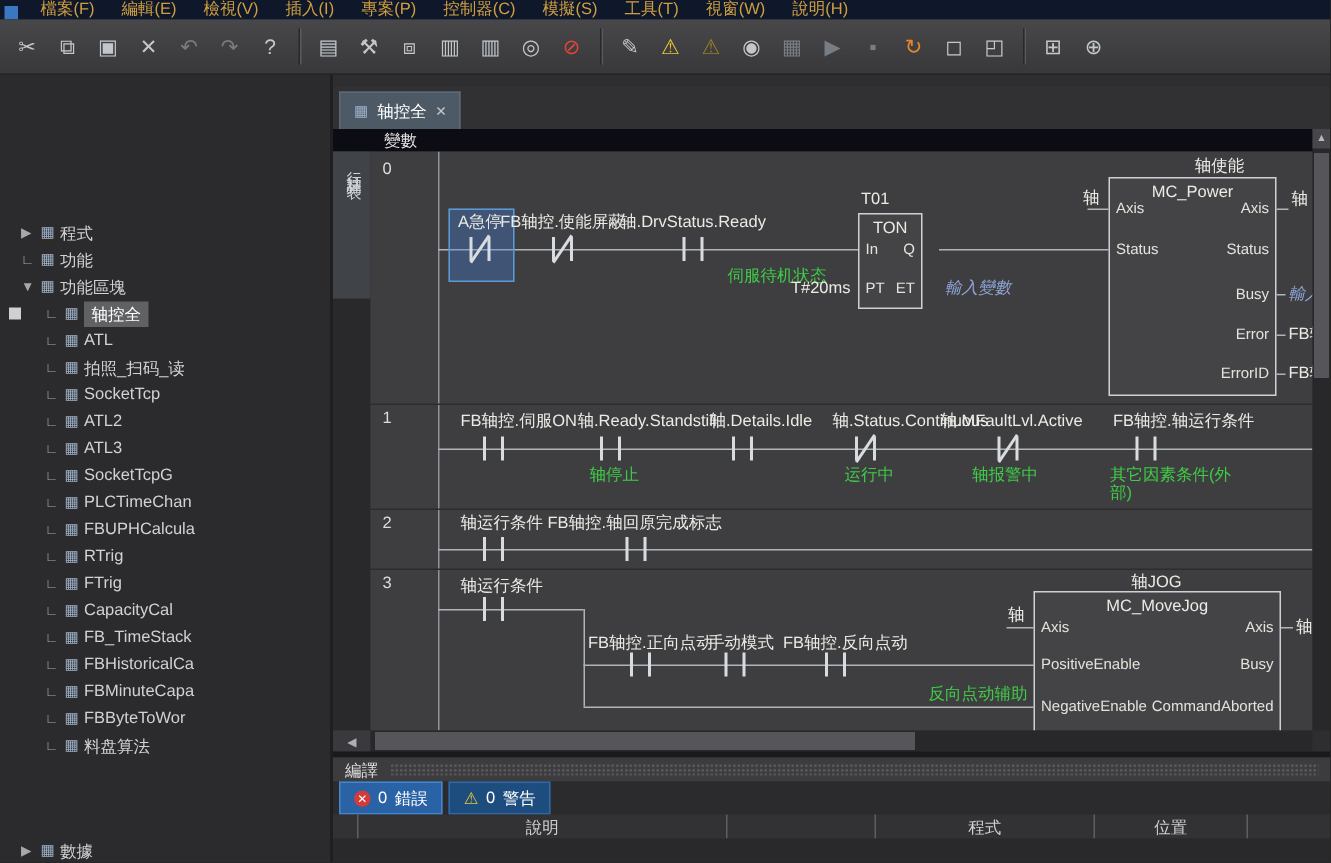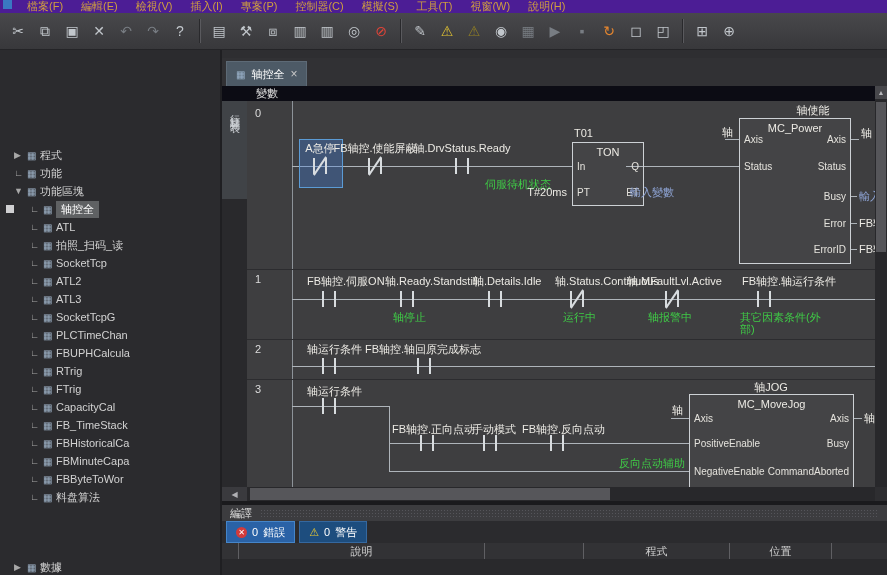--- a/index.html
+++ b/index.html
@@ -1,18 +1,18 @@
 <!DOCTYPE html>
 <html><head>
 <meta charset="utf-8">
 <style>
   html,body{margin:0;padding:0;background:#222;}
   .app{position:relative;width:887px;height:575px;background:#2e2e31;font-family:"Liberation Sans",sans-serif;overflow:hidden;color:#d6d6d6;}
   
-  .menubar{position:absolute;left:0;top:0;width:100%;height:13px;background:#4c1d95;display:flex;align-items:flex-start;overflow:hidden;}
+  .menubar{position:absolute;left:0;top:0;width:100%;height:13px;background:#0f172a;display:flex;align-items:flex-end;overflow:hidden;}
   .app-icon{width:9px;height:9px;background:#3a78c2;margin:0 6px 0 3px;}
   .menu-item{font-size:11px;color:#cf9f3f;padding:0 9px;line-height:13px;white-space:nowrap;}
   
   .toolbar{position:absolute;top:13px;left:0;width:100%;height:37px;background:linear-gradient(#48484b,#38383b);border-bottom:1px solid #242427;display:flex;align-items:center;padding:0 5px;gap:1px;box-sizing:border-box;}
   .tb-btn{width:26px;height:26px;display:flex;align-items:center;justify-content:center;font-size:14px;color:#c2c7cc;flex:0 0 auto;}
   .tb-btn.muted{color:#787d83;}
   .tb-btn.warn{color:#e8c832;}
   .tb-btn.warn2{color:#958223;}
   .tb-btn.danger{color:#e04438;}
   .tb-btn.orange{color:#e5862f;}
@@ -51,21 +51,21 @@
   .rail{position:absolute;left:45px;top:0;height:386px;width:1px;background:#8d9399;}
   .rsep{position:absolute;left:0;right:0;height:1px;background:#2c2c2f;}
   .rnum{position:absolute;font-size:11px;color:#dcdcdc;}
   .wh{position:absolute;height:1px;background:#aeb4ba;}
   .wv{position:absolute;width:1px;background:#aeb4ba;}
   .lbl{position:absolute;font-size:11px;color:#eceae4;white-space:nowrap;line-height:12px;}
   .lbl.ctr{transform:translateX(-50%);}
   .lbl.rgt{text-align:right;}
   .cmt{position:absolute;font-size:11px;color:#3fcb46;white-space:nowrap;line-height:12px;}
   .cmt.rgt{text-align:right;}
-  .ph{color:#8fa5d6;}
+  .ph{color:#8fa5d6;font-style:italic;}
   .contact{position:absolute;width:20px;height:16px;}
   .contact::before{content:"";position:absolute;left:3px;top:0;width:2px;height:16px;background:#d8dcdf;}
   .contact::after{content:"";position:absolute;right:3px;top:0;width:2px;height:16px;background:#d8dcdf;}
   .contact .sl{position:absolute;left:9px;top:-3px;width:2px;height:22px;background:#d8dcdf;transform:rotate(34deg);}
   .selbox{position:absolute;border:1px solid #5b9bd5;background:rgba(70,130,220,0.35);}
   .fb{position:absolute;border:1px solid #cdd1d5;background:rgba(255,255,255,0.03);box-sizing:border-box;}
   .fb .name{position:absolute;left:0;right:0;top:3px;text-align:center;font-size:11px;color:#eceae4;}
   .pin{position:absolute;font-size:10px;color:#e4e2dc;line-height:12px;height:12px;}
   .pin.r{text-align:right;}
   .fbtitle{position:absolute;font-size:11px;color:#eceae4;white-space:nowrap;transform:translateX(-50%);}
@@ -289,21 +289,21 @@
       </div>
     <div class="lbl ctr" style="left:73px;top:41px">A急停</div>
     <div class="contact nc" style="left:118px;top:57px">
         <span class="sl"></span>
       </div>
     <div class="lbl ctr" style="left:128px;top:41px">FB轴控.使能屏蔽</div>
     <div class="contact" style="left:205px;top:57px"></div>
     <div class="lbl ctr" style="left:215px;top:41px">轴.DrvStatus.Ready</div>
     <div class="cmt" style="left:238px;top:77px">伺服待机状态</div>
     <div class="lbl" style="left:327px;top:26px">T01</div>
-    <div class="fb" style="left:325px;top:41px;width:72px;height:64px">
+    <div class="fb" style="left:325px;top:41px;width:43px;height:64px">
       <div class="name">TON</div>
       <div class="pin" style="left:4px;top:18px">In</div>
       <div class="pin r" style="right:4px;top:18px">Q</div>
       <div class="pin" style="left:4px;top:44px">PT</div>
       <div class="pin r" style="right:4px;top:44px">ET</div>
     </div>
     <div class="lbl rgt" style="left:268px;top:85px;width:52px">T#20ms</div>
     <div class="lbl ph" style="left:383px;top:85px">輸入變數</div>
 
     <div class="fbtitle" style="left:566px;top:2px">轴使能</div>

